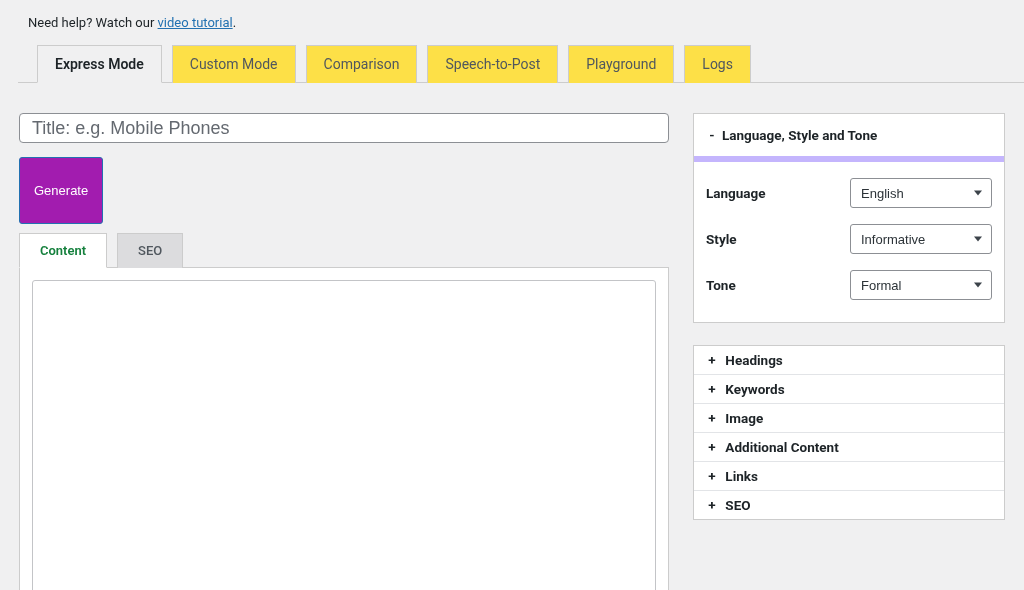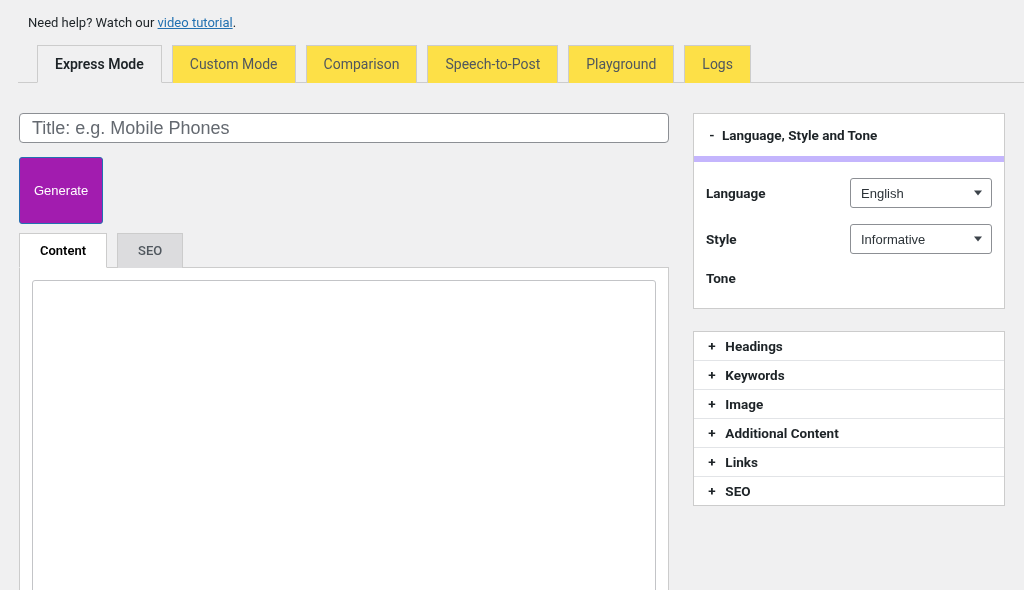--- a/index.html
+++ b/index.html
@@ -102,21 +102,21 @@
       padding: 9px 20px;
       font-size: 13px;
       color: #50575e;
       cursor: pointer;
       font-weight: 500;
       position: relative;
       top: 1px;
     }
     .sub-tab-bar .sub-tab.active {
       background: #ffffff;
-      color: #000000;
+      color: #15803d;
       font-weight: 600;
       border-bottom: 1px solid #ffffff;
     }
     .content-area {
       background: #fff;
       border: 1px solid #cccccc;
       border-top: none;
       min-height: 340px;
       padding: 12px;
     }
@@ -258,20 +258,25 @@
         <div class="panel-row">
           <label>Style</label>
           <div class="select-wrap">
             <select class="select">
               <option>Informative</option>
             </select>
           </div>
         </div>
         <div class="panel-row">
           <label>Tone</label>
+          <div class="select-wrap">
+            <select class="select">
+              <option>Formal</option>
+            </select>
+          </div>
         </div>
       </div>
     </div>
 
     <div class="panel">
       <div class="panel-item">
         <span class="toggle">+</span>
         <span>Headings</span>
       </div>
       <div class="panel-item">

